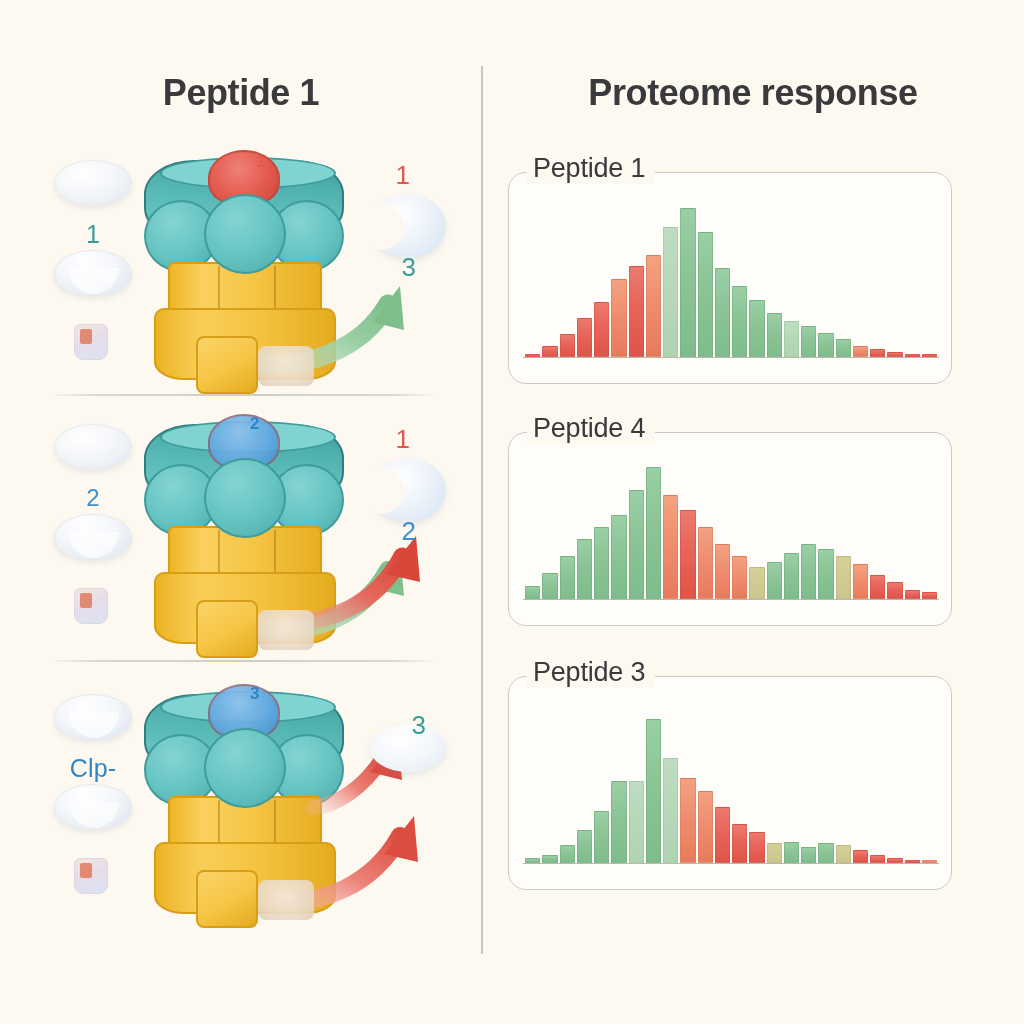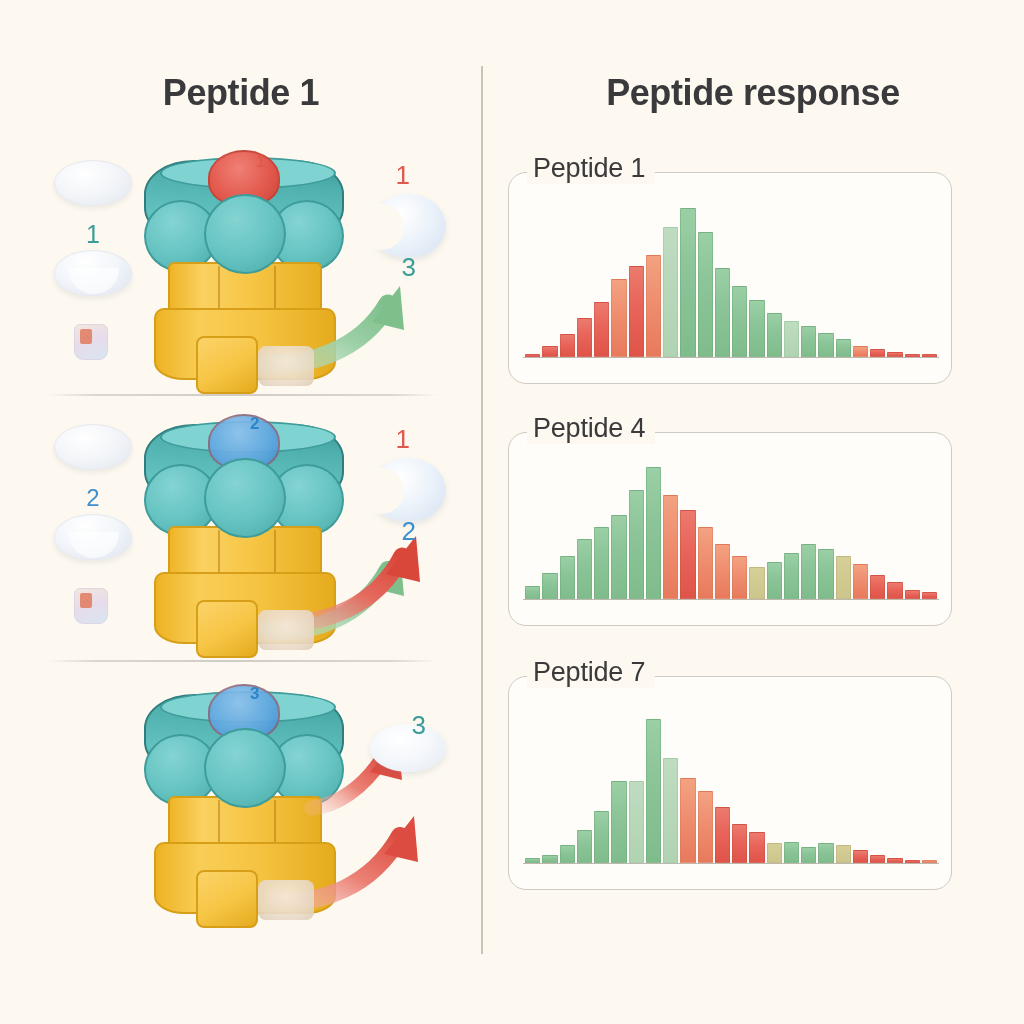--- a/index.html
+++ b/index.html
@@ -494,20 +494,26 @@
       <div class="product p1">
         <div class="crescent"></div>
       </div>
       <div class="num-label red num-top">1</div>
       <div class="num-label blue num-bot">2</div>
     </div>
 
     <div class="row-sep s2"></div>
 
     <div class="mech-row r3">
+      <div class="reagents">
+        <div class="disc d2" style="top:4px"></div>
+        <div class="reagent-label clp">Clp-</div>
+        <div class="disc d2"></div>
+        <div class="mini-cyl"></div>
+      </div>
 
       <div class="barrel">
         <div class="ring-top"></div>
         <div class="peptide-cap blue"></div>
         <div class="glyph-mark blue">3</div>
         <div class="lobes">
           <div class="lobe l1"></div>
           <div class="lobe l3"></div>
           <div class="lobe l2"></div>
         </div>
@@ -550,21 +556,21 @@
       </div>
       <div class="num-label teal num-r3">3</div>
     </div>
 
   </div>
 
   <div class="divider"></div>
 
   <div class="right-col">
 
-    <div class="right-title">Peptide response</div>
+    <div class="right-title">Proteome response</div>
 
     <div class="hist-panel h1">
       <div class="panel-legend">Peptide 1</div>
       <div class="plot">
           <div class="bar red" style="height: 2%;"></div>
           <div class="bar red" style="height: 7%;"></div>
           <div class="bar red" style="height: 14%;"></div>
           <div class="bar red" style="height: 24%;"></div>
           <div class="bar red" style="height: 34%;"></div>
           <div class="bar orange" style="height: 48%;"></div>
@@ -615,21 +621,21 @@
           <div class="bar orange" style="height: 24%;"></div>
           <div class="bar red" style="height: 17%;"></div>
           <div class="bar red" style="height: 12%;"></div>
           <div class="bar red" style="height: 6%;"></div>
           <div class="bar red" style="height: 5%;"></div>
         </div>
       <div class="baseline"></div>
     </div>
 
     <div class="hist-panel h3">
-      <div class="panel-legend">Peptide 7</div>
+      <div class="panel-legend">Peptide 3</div>
       <div class="plot">
           <div class="bar green" style="height: 3%;"></div>
           <div class="bar green" style="height: 5%;"></div>
           <div class="bar green" style="height: 11%;"></div>
           <div class="bar green" style="height: 20%;"></div>
           <div class="bar green" style="height: 32%;"></div>
           <div class="bar green" style="height: 50%;"></div>
           <div class="bar palegreen" style="height: 50%;"></div>
           <div class="bar green" style="height: 88%;"></div>
           <div class="bar palegreen" style="height: 64%;"></div>

